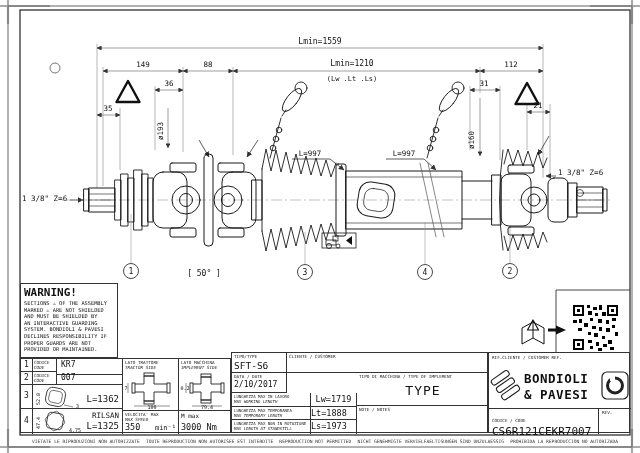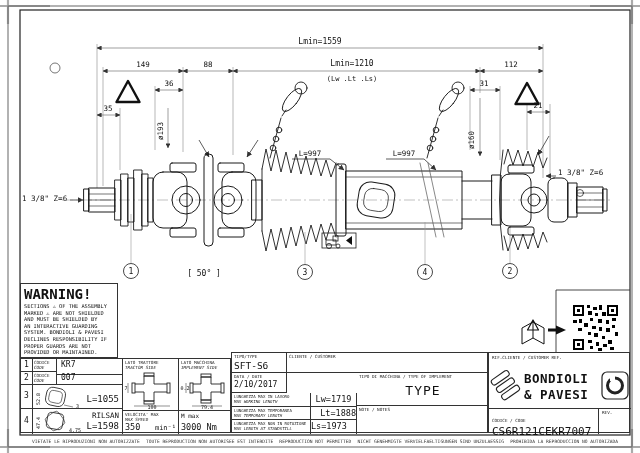--- a/index.html
+++ b/index.html
@@ -265,21 +265,21 @@
         <rect x="588" y="340" width="4" height="3"></rect>
       <rect x="596" y="342" width="3" height="4"></rect>
         <rect x="603" y="344" width="4" height="3"></rect>
         <rect x="610" y="347" width="4" height="3"></rect>
       <rect x="590" y="346" width="3" height="3"></rect>
         <rect x="598" y="348" width="4" height="3"></rect>
     </g>
   </svg>
 
   <div class="abs blk" style="left:20px;top:283px;width:98px;height:75px;padding:2px 3px">
-    <div style="font-size:14px;font-weight:bold;margin-bottom:1px">WARNING!</div>
+    <div style="font-size:11px;font-weight:bold;margin-bottom:1px">WARNING!</div>
     <div class="warn-line">SECTIONS ⚠ OF THE ASSEMBLY</div>
     <div class="warn-line">MARKED ⚠ ARE NOT SHIELDED</div>
     <div class="warn-line">AND MUST BE SHIELDED BY</div>
     <div class="warn-line">AN INTERACTIVE GUARDING</div>
     <div class="warn-line">SYSTEM. BONDIOLI &amp; PAVESI</div>
     <div class="warn-line">DECLINES RESPONSIBILITY IF</div>
     <div class="warn-line">PROPER GUARDS ARE NOT</div>
     <div class="warn-line">PROVIDED OR MAINTAINED.</div>
   </div>
 
@@ -299,35 +299,35 @@
         <g stroke="#222" stroke-width="0.8" fill="none">
           <g transform="rotate(12 23 12)">
             <rect x="13" y="3" width="19" height="18" rx="6"></rect>
             <rect x="16" y="6" width="13" height="12" rx="4" stroke-width="0.6"></rect>
           </g>
           <line x1="31" y1="20" x2="40" y2="22" stroke-width="0.5"></line>
         </g>
         <text x="7" y="14" font-size="5" transform="rotate(-90 7 14)" text-anchor="middle">52.8</text>
         <text x="43" y="23" font-size="5">3</text>
       </svg>
-      <div class="val-lg" style="position:absolute;right:3px;bottom:4px">L=1055</div>
+      <div class="val-lg" style="position:absolute;right:3px;bottom:4px">L=1362</div>
     </div>
 
     <div class="cell br" style="left:0;top:50px;width:12px;height:25px;text-align:center;font-size:8px;line-height:23px">4</div>
     <div class="cell br" style="left:12px;top:50px;width:90px;height:25px">
       <svg width="52" height="25" viewBox="0 0 52 25" style="position:absolute;left:0;top:0">
         <g stroke="#222" stroke-width="0.8" fill="none">
           <rect x="14" y="4" width="16" height="16" rx="4" transform="rotate(10 22 12)"></rect>
           <rect x="14" y="4" width="16" height="16" rx="4" transform="rotate(55 22 12)" stroke-width="0.6"></rect>
         </g>
         <text x="7" y="14" font-size="5" transform="rotate(-90 7 14)" text-anchor="middle">47.4</text>
         <text x="36" y="23" font-size="5">4.75</text>
       </svg>
       <div style="position:absolute;right:3px;top:2px;font-size:7.5px">RILSAN</div>
-      <div class="val-lg" style="position:absolute;right:3px;bottom:3px">L=1598</div>
+      <div class="val-lg" style="position:absolute;right:3px;bottom:3px">L=1325</div>
     </div>
 
     <div class="cell br bb" style="left:102px;top:0;width:56px;height:52px">
       <div class="lbl" style="padding:1px 2px"><span>LATO TRATTORE</span><br><span class="en">TRACTOR SIDE</span></div>
       <svg width="54" height="38" viewBox="0 0 54 38" style="position:absolute;left:1px;top:12px">
         <g stroke="#222" stroke-width="0.9" fill="none">
           <path d="M11,13 H20 V5 H30 V13 H43 M11,21 H20 V30 H30 V21 H43"></path>
           <rect x="8" y="12" width="3" height="10"></rect>
             <rect x="43" y="12" width="3" height="10"></rect>
           <rect x="20" y="2" width="10" height="3"></rect>
@@ -390,21 +390,21 @@
     </div>
     <div class="cell br bb" style="left:0;top:40px;width:79px;height:14px;padding:1px 2px">
       <div class="lbl" style="font-size:4px">LUNGHEZZA MAX IN LAVORO</div>
       <div class="lbl en" style="font-size:4px;font-style:italic">MAX WORKING LENGTH</div>
     </div>
     <div class="cell br bb" style="left:79px;top:40px;width:46px;height:14px;font-size:8.5px;line-height:13px;text-align:center">Lw=1719</div>
     <div class="cell br bb" style="left:0;top:54px;width:79px;height:13px;padding:1px 2px">
       <div class="lbl" style="font-size:4px">LUNGHEZZA MAX TEMPORANEA</div>
       <div class="lbl en" style="font-size:4px;font-style:italic">MAX TEMPORARY LENGTH</div>
     </div>
-    <div class="cell br bb" style="left:79px;top:54px;width:46px;height:13px;font-size:8.5px;line-height:12px;text-align:right">Lt=1888</div>
+    <div class="cell br bb" style="left:79px;top:54px;width:46px;height:13px;font-size:8.5px;line-height:12px;text-align:left">Lt=1888</div>
     <div class="cell br" style="left:0;top:67px;width:79px;height:14px;padding:1px 2px">
       <div class="lbl" style="font-size:4px">LUNGHEZZA MAX NON IN ROTAZIONE</div>
       <div class="lbl en" style="font-size:4px;font-style:italic">MAX LENGTH AT STANDSTILL</div>
     </div>
     <div class="cell br" style="left:79px;top:67px;width:46px;height:14px;font-size:8.5px;line-height:13px;text-align:left">Ls=1973</div>
   </div>
 
   <div class="abs blk" style="left:488px;top:352px;width:142px;height:81px">
     <div class="lbl" style="position:absolute;left:3px;top:2px">RIF.CLIENTE / CUSTOMER REF.</div>
     <svg width="140" height="42" viewBox="0 0 140 42" style="position:absolute;left:1px;top:12px">

